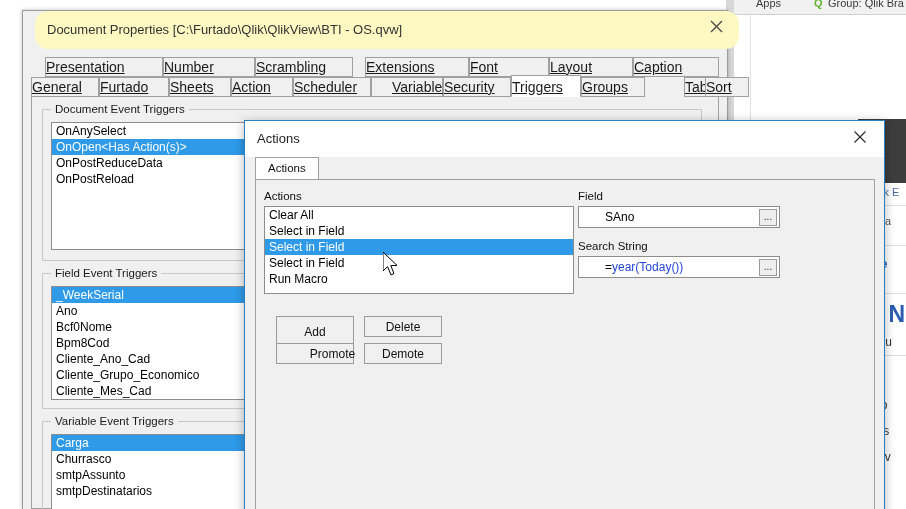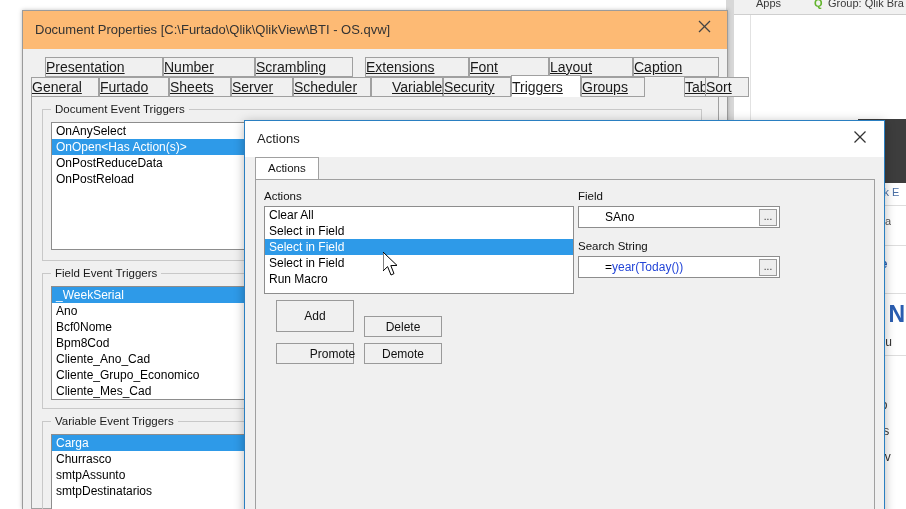--- a/index.html
+++ b/index.html
@@ -39,22 +39,23 @@
   .bg-txt{position:absolute;white-space:nowrap;overflow:hidden;}
 
   
   #docprops{
     position:absolute;left:22px;top:10px;width:706px;height:499px;
     background:#f0f0f0;border:1px solid #9b9b9b;border-bottom:none;
     box-shadow:0 0 4px rgba(0,0,0,.25);
     box-sizing:border-box;
   }
   .dp-title{
-    position:absolute;left:0;top:0;width:100%;height:38px;background:#fdba74;
+    position:absolute;left:12px;top:0;width:100%;height:38px;background:#fef9c3;
     box-sizing:border-box;
+    border-radius:13px;
   }
   .dp-title-text{
     position:absolute;left:12px;top:11px;font-size:13px;color:#333;white-space:nowrap;
   }
   .dp-close{
     position:absolute;right:0;top:0;width:46px;height:30px;cursor:default;
     display:flex;align-items:center;justify-content:center;color:#444;font-size:16px;
   }
   .dp-close svg{display:block;}
 
@@ -193,21 +194,21 @@
       <div class="tab" style="left:224px;width:98px;">Scrambling</div>
       <div class="tab" style="left:334px;width:104px;">Extensions</div>
       <div class="tab" style="left:438px;width:80px;">Font</div>
       <div class="tab" style="left:518px;width:84px;">Layout</div>
       <div class="tab" style="left:602px;width:86px;">Caption</div>
     </div>
     <div class="tabrow row2">
       <div class="tab" style="left:0px;width:68px;">General</div>
       <div class="tab" style="left:68px;width:70px;">Furtado</div>
       <div class="tab" style="left:138px;width:62px;">Sheets</div>
-      <div class="tab" style="left:200px;width:62px;">Server</div>
+      <div class="tab" style="left:200px;width:62px;">Action</div>
       <div class="tab" style="left:262px;width:78px;">Scheduler</div>
       <div class="tab" style="left:340px;width:72px;padding-left:20px;">Variables</div>
       <div class="tab" style="left:412px;width:68px;">Security</div>
       <div class="tab active" style="left:480px;width:70px;">Triggers</div>
       <div class="tab" style="left:550px;width:64px;">Groups</div>
       <div class="tab" style="left:614px;width:60px;margin-left:39px;">Tables</div>
       <div class="tab" style="left:674px;width:44px;">Sort</div>
     </div>
   </div>
 
@@ -282,21 +283,21 @@
       <span class="tval">SAno</span>
       <span class="ellipsis-btn">...</span>
     </div>
 
     <span class="fieldlabel" style="left:322px;top:60px;">Search String</span>
     <div class="textbox" style="left:322px;top:76px;width:202px;">
       <span class="tval"><span>=</span><span class="blue">year(Today())</span></span>
       <span class="ellipsis-btn">...</span>
     </div>
 
-    <div class="btn" style="left:20px;top:120px;width:78px;height:32px;">Add</div>
+    <div class="btn" style="left:20px;top:136px;width:78px;height:32px;">Add</div>
     <div class="btn" style="left:108px;top:136px;width:78px;height:21px;">Delete</div>
     <div class="btn" style="left:20px;top:163px;width:78px;height:21px;padding-left:35px;">Promote</div>
     <div class="btn" style="left:108px;top:163px;width:78px;height:21px;">Demote</div>
 
   </div>
 </div>
 
 <svg class="cursor-arrow" viewBox="0 0 18 26">
   <polygon points="0,0 0,19 4.6,14.6 8,23 11,21.6 7.8,13.6 14,13.4" fill="#ffffff" stroke="#000000" stroke-width="1"></polygon>
 </svg>

